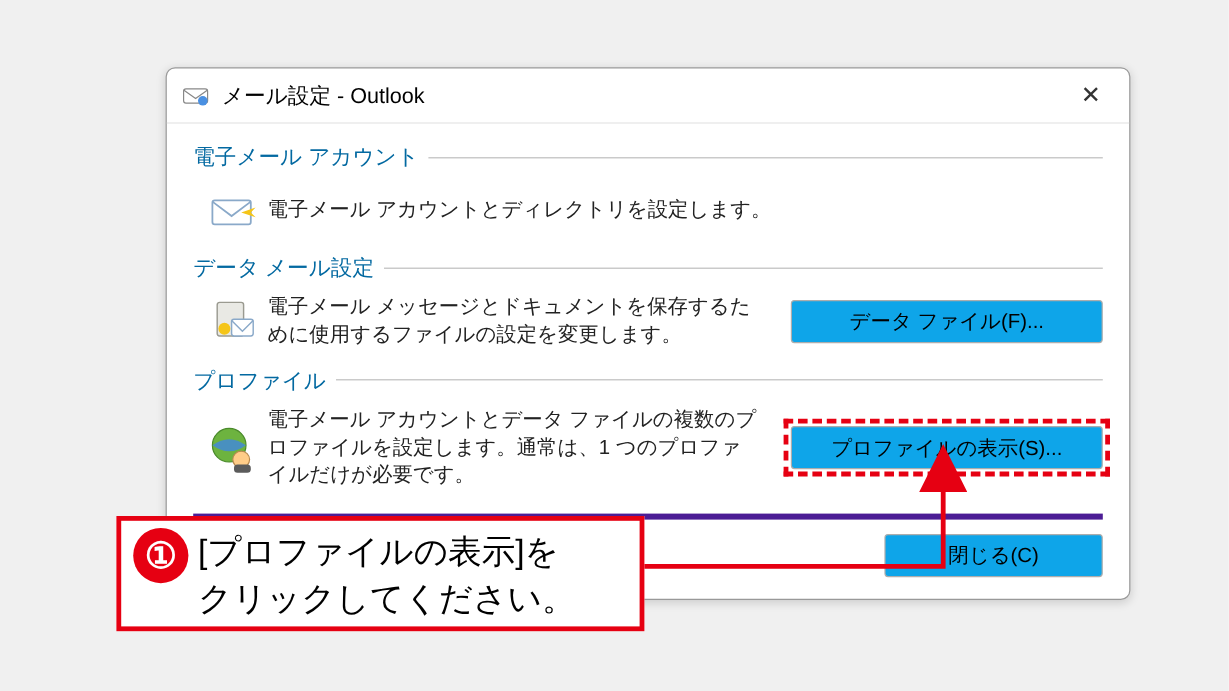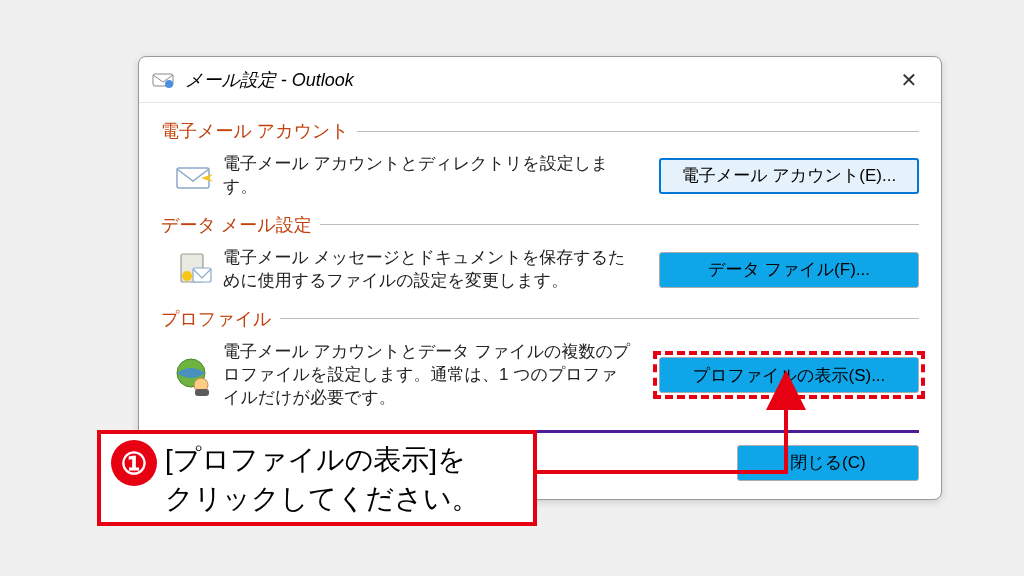--- a/index.html
+++ b/index.html
@@ -28,21 +28,21 @@
       padding: 0 12px;
       border-bottom: 1px solid #e5e5e5;
     }
     .titlebar-icon {
       width: 24px;
       height: 24px;
       margin-right: 10px;
       position: relative;
     }
     .titlebar-icon svg { display: block; }
-    .titlebar-title { font-size: 18px; color: #000; flex: 1; font-style: italic; }
+    .titlebar-title { font-size: 18px; color: #000; flex: 1; }
     .close-btn {
       width: 40px;
       height: 32px;
       display: flex;
       align-items: center;
       justify-content: center;
       cursor: pointer;
       font-size: 20px;
       color: #333;
       background: transparent;
@@ -50,21 +50,21 @@
     .content {
       padding: 8px 22px 18px 22px;
     }
     .fieldset {
       margin-top: 8px;
     }
     .fieldset-header {
       display: flex;
       align-items: center;
       font-size: 18px;
-      color: #c2410c;
+      color: #0369a1;
       margin-bottom: 6px;
     }
     .fieldset-header .legend { white-space: nowrap; padding-right: 8px; }
     .fieldset-header .line {
       flex: 1;
       height: 1px;
       background: #bdbdbd;
     }
     .row {
       display: flex;
@@ -111,21 +111,21 @@
     .highlight-dashed {
       position: absolute;
       left: -6px;
       top: -6px;
       width: 272px;
       height: 48px;
       border: 4px dashed #e60012;
       pointer-events: none;
     }
     .action-bar {
-      border-top: 3px solid #4c1d95;
+      border-top: 5px solid #4c1d95;
       margin-top: 14px;
       padding: 12px 0 0 0;
       display: flex;
       justify-content: flex-end;
     }
     .btn-close {
       width: 182px;
     }
     
     .callout {
@@ -189,23 +189,20 @@
       </div>
       <div class="row">
         <div class="row-icon">
           <svg viewBox="0 0 44 44" width="44" height="44">
             <rect x="6" y="14" width="32" height="20" rx="2" fill="#fff" stroke="#8aa9c9" stroke-width="1.5"></rect>
             <path d="M6 15 L22 27 L38 15" fill="none" stroke="#8aa9c9" stroke-width="1.5"></path>
             <path d="M30 24 l12 -4 l-4 4 l4 4 z" fill="#f5c518"></path>
           </svg>
         </div>
         <div class="row-text">電子メール アカウントとディレクトリを設定します。</div>
-        <div class="row-button-wrap">
-          <button class="btn blue">電子メール アカウント(E)...</button>
-        </div>
       </div>
     </div>
 
     <div class="fieldset">
       <div class="fieldset-header">
         <span class="legend">データ メール設定</span>
         <span class="line"></span>
       </div>
       <div class="row">
         <div class="row-icon">

